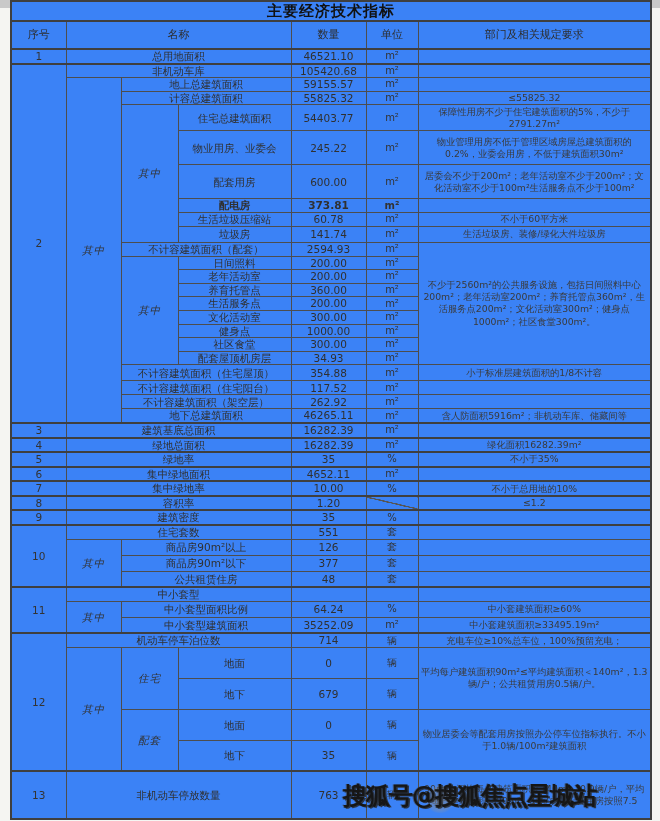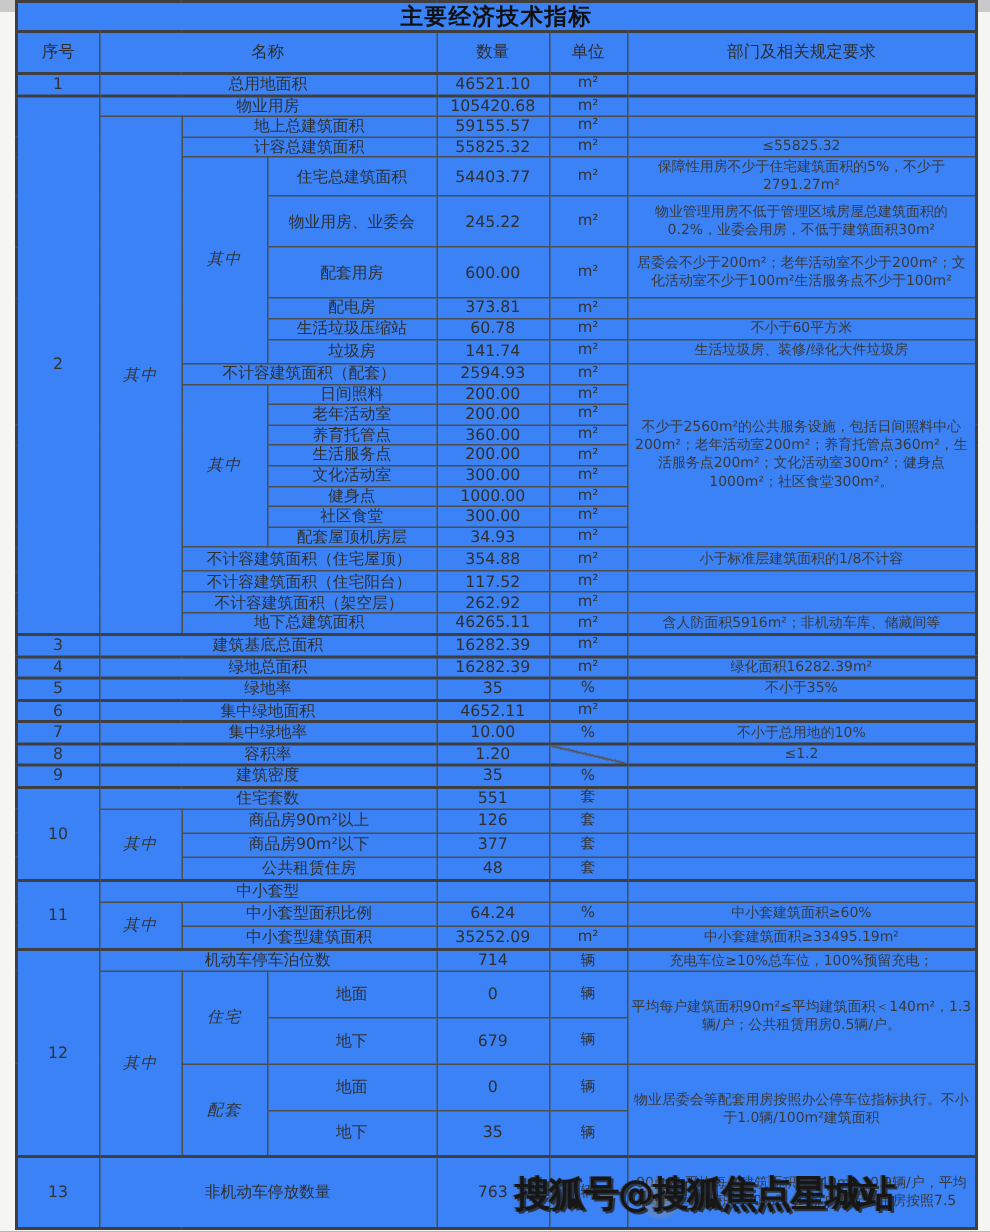--- a/index.html
+++ b/index.html
@@ -74,21 +74,21 @@
       </tr>
       <tr class="gs" style="height: 14px;">
         <td class="k-s">1</td>
         <td colspan="3" class="k-n">总用地面积</td>
         <td class="k-q">46521.10</td>
         <td class="k-u">m²</td>
         <td class="k-rq"></td>
       </tr>
       <tr class="gs" style="height: 13px;">
         <td rowspan="22" class="k-s">2</td>
-        <td colspan="3" class="k-n">物业用房</td>
+        <td colspan="3" class="k-n">非机动车库</td>
         <td class="k-q">105420.68</td>
         <td class="k-u">m²</td>
         <td class="k-rq"></td>
       </tr>
       <tr style="height: 13px;">
         <td rowspan="21" class="k-g">其中</td>
         <td colspan="2" class="k-n">地上总建筑面积</td>
         <td class="k-q">59155.57</td>
         <td class="k-u">m²</td>
         <td class="k-rq"></td>
@@ -111,21 +111,21 @@
         <td class="k-q">245.22</td>
         <td class="k-u">m²</td>
         <td class="k-rq">物业管理用房不低于管理区域房屋总建筑面积的0.2%，业委会用房，不低于建筑面积30m²</td>
       </tr>
       <tr style="height: 34px;">
         <td class="k-n">配套用房</td>
         <td class="k-q">600.00</td>
         <td class="k-u">m²</td>
         <td class="k-rq">居委会不少于200m²；老年活动室不少于200m²；文化活动室不少于100m²生活服务点不少于100m²</td>
       </tr>
-      <tr style="height: 13px;">
+      <tr style="height: 13px; font-weight: bold;">
         <td class="k-n">配电房</td>
         <td class="k-q">373.81</td>
         <td class="k-u">m²</td>
         <td class="k-rq"></td>
       </tr>
       <tr style="height: 13px;">
         <td class="k-n">生活垃圾压缩站</td>
         <td class="k-q">60.78</td>
         <td class="k-u">m²</td>
         <td class="k-rq">不小于60平方米</td>

